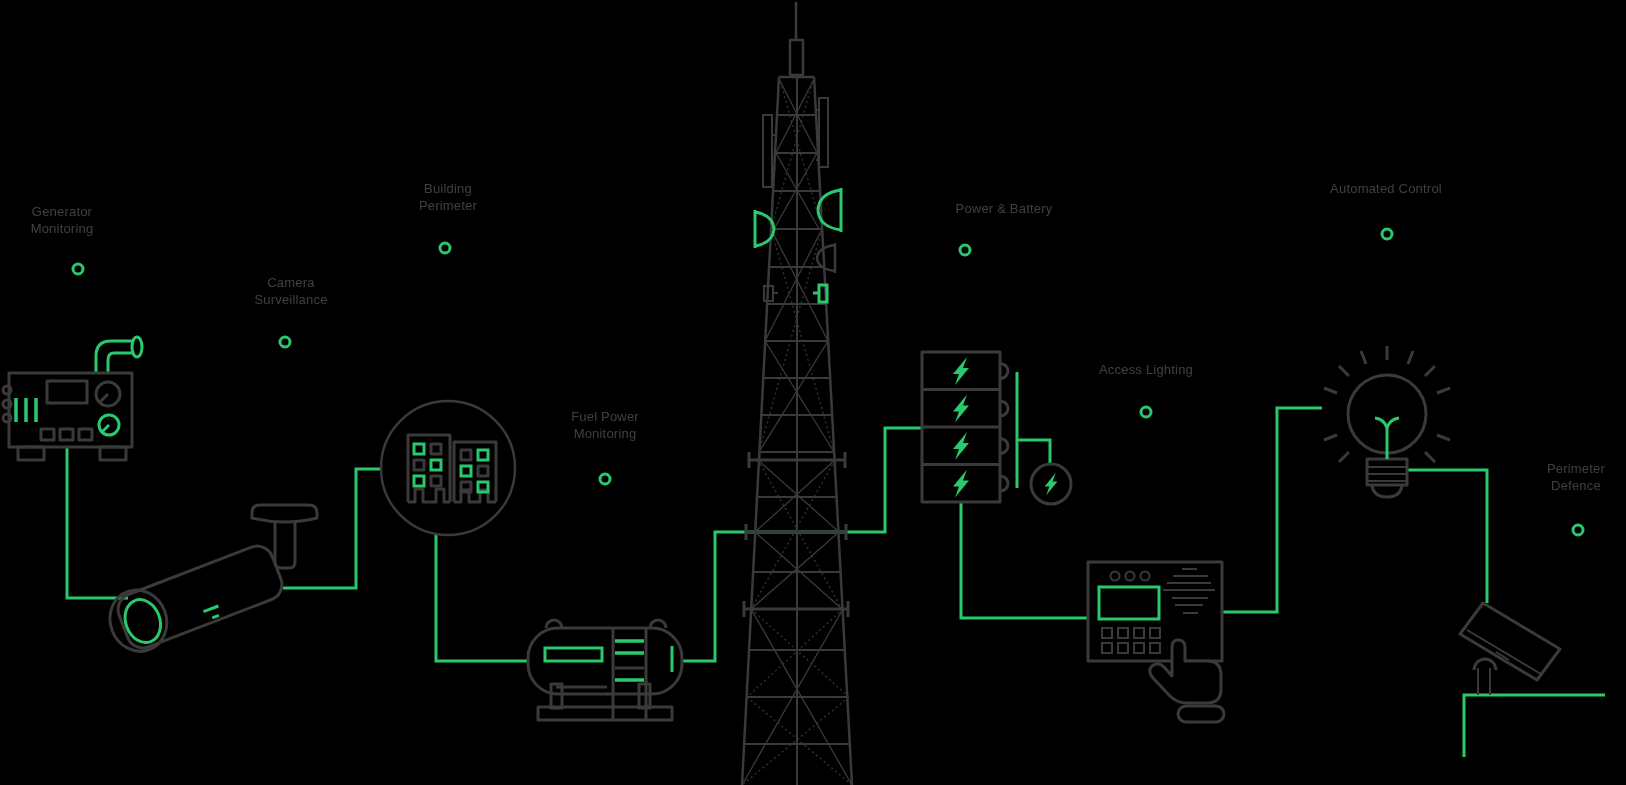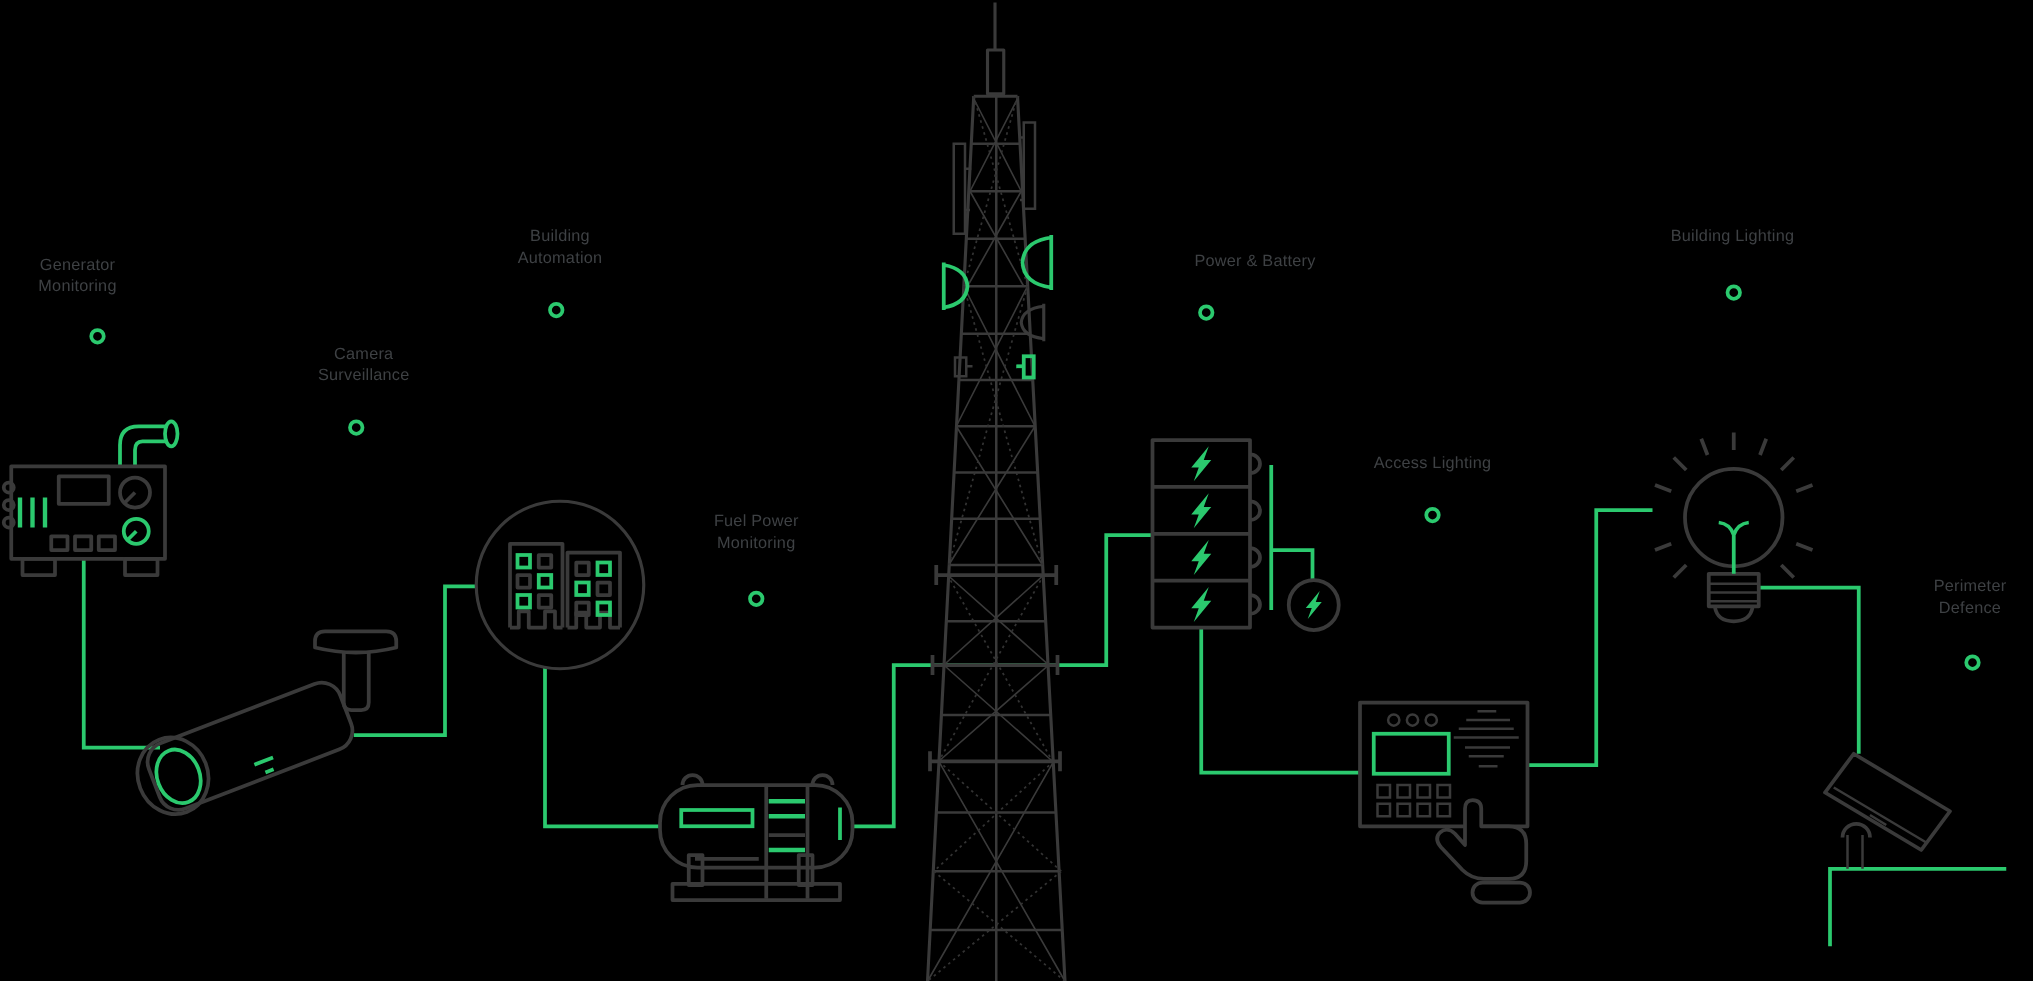--- a/index.html
+++ b/index.html
@@ -200,26 +200,26 @@
       <polygon class="dk" points="1483,603 1560,649 1537,680 1460,634"></polygon>
       <path class="dk2" d="M1467,630 L1541,674 M1496,652 L1509,660"></path>
     </g>
   </svg>
 
   <div class="label" style="left:62px;top:203px">Generator
 Monitoring</div>
   <div class="label" style="left:291px;top:274px">Camera
 Surveillance</div>
   <div class="label" style="left:448px;top:180px">Building
-Automation</div>
+Perimeter</div>
   <div class="label" style="left:605px;top:408px">Fuel Power
 Monitoring</div>
   <div class="label" style="left:1004px;top:200px">Power &amp; Battery</div>
   <div class="label" style="left:1146px;top:361px">Access Lighting</div>
-  <div class="label" style="left:1386px;top:180px">Building Lighting</div>
+  <div class="label" style="left:1386px;top:180px">Automated Control</div>
   <div class="label" style="left:1576px;top:460px">Perimeter
 Defence</div>
 
   <div class="node" style="left:78px;top:269px"></div>
   <div class="node" style="left:285px;top:342px"></div>
   <div class="node" style="left:445px;top:248px"></div>
   <div class="node" style="left:605px;top:479px"></div>
   <div class="node" style="left:965px;top:250px"></div>
   <div class="node" style="left:1146px;top:412px"></div>
   <div class="node" style="left:1387px;top:234px"></div>

